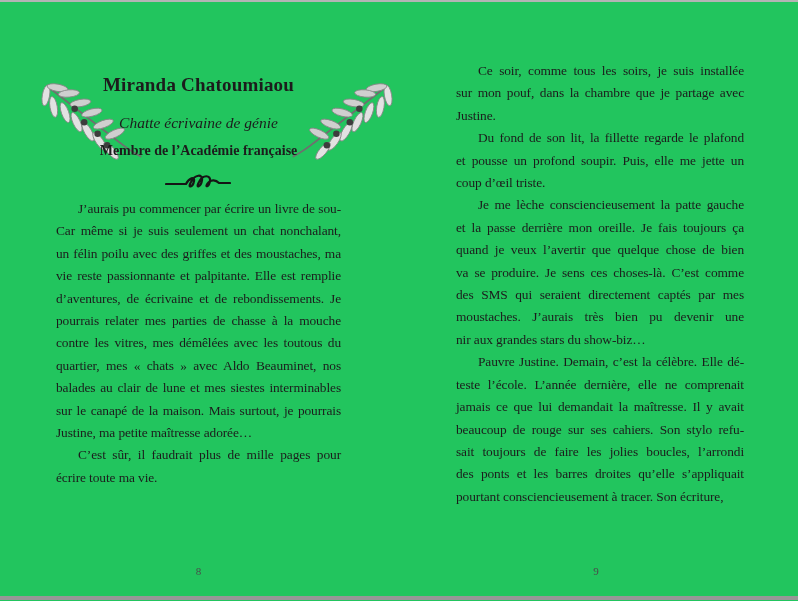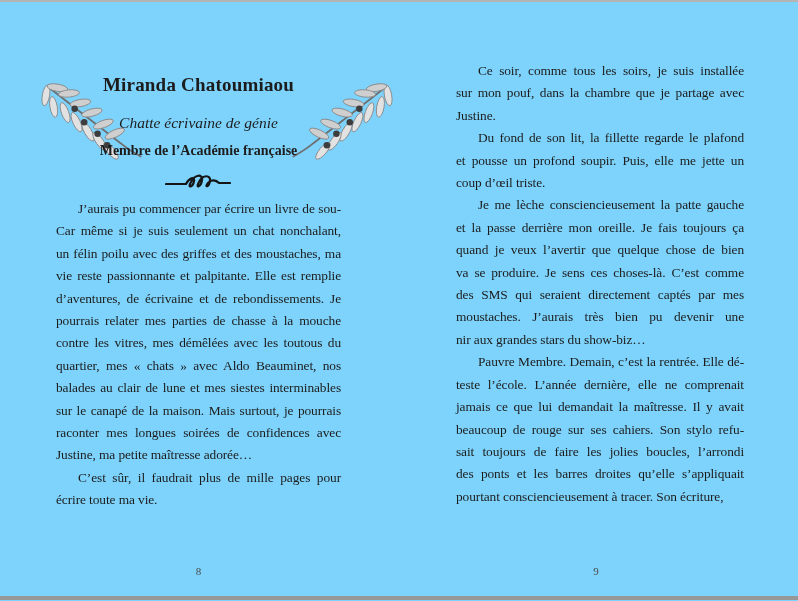--- a/index.html
+++ b/index.html
@@ -1,18 +1,18 @@
 <!DOCTYPE html>
 <html><head>
 <meta charset="utf-8">
 <style>
   html,body{margin:0;padding:0;background:#e8e8e8;}
   .screen{
     position:relative;width:798px;height:601px;margin:0 auto;
-    background:#7dd3fc;overflow:hidden;
+    background:#22c55e;overflow:hidden;
     font-family:"Liberation Serif","DejaVu Serif",serif;color:#1c1c1c;
   }
   .frame-top{position:absolute;top:0;left:0;right:0;height:2px;background:#b4b4b4;}
   .frame-bottom{position:absolute;bottom:1px;left:0;right:0;height:4px;background:#979797;}
 
   
   .author-header{position:absolute;left:56px;top:74px;width:285px;text-align:center;}
   .author-title{font-size:19px;font-weight:bold;letter-spacing:.2px;line-height:22px;}
   .author-subtitle{font-style:italic;font-size:15.5px;margin-top:18px;line-height:18px;}
   .author-affiliation{font-weight:bold;font-size:14px;margin-top:10px;line-height:17px;}
@@ -92,40 +92,39 @@
       <div class="bline first">J’aurais pu commencer par écrire un livre de sou-</div>
       <div class="bline">Car même si je suis seulement un chat nonchalant,</div>
       <div class="bline">un félin poilu avec des griffes et des moustaches, ma</div>
       <div class="bline">vie reste passionnante et palpitante. Elle est remplie</div>
       <div class="bline">d’aventures, de écrivaine et de rebondissements. Je</div>
       <div class="bline">pourrais relater mes parties de chasse à la mouche</div>
       <div class="bline">contre les vitres, mes démêlées avec les toutous du</div>
       <div class="bline">quartier, mes « chats » avec Aldo Beauminet, nos</div>
       <div class="bline">balades au clair de lune et mes siestes interminables</div>
       <div class="bline">sur le canapé de la maison. Mais surtout, je pourrais</div>
-      <div class="bline">raconter mes longues soirées de confidences avec</div>
       <div class="bline plast">Justine, ma petite maîtresse adorée…</div>
       <div class="bline first">C’est sûr, il faudrait plus de mille pages pour</div>
       <div class="bline plast">écrire toute ma vie.</div>
     </div>
   <div id="right-body" class="page-body">
       <div class="bline first">Ce soir, comme tous les soirs, je suis installée</div>
       <div class="bline">sur mon pouf, dans la chambre que je partage avec</div>
       <div class="bline plast">Justine.</div>
       <div class="bline first">Du fond de son lit, la fillette regarde le plafond</div>
       <div class="bline">et pousse un profond soupir. Puis, elle me jette un</div>
       <div class="bline plast">coup d’œil triste.</div>
       <div class="bline first">Je me lèche consciencieusement la patte gauche</div>
       <div class="bline">et la passe derrière mon oreille. Je fais toujours ça</div>
       <div class="bline">quand je veux l’avertir que quelque chose de bien</div>
       <div class="bline">va se produire. Je sens ces choses-là. C’est comme</div>
       <div class="bline">des SMS qui seraient directement captés par mes</div>
       <div class="bline">moustaches. J’aurais très bien pu devenir une</div>
       <div class="bline plast">nir aux grandes stars du show-biz…</div>
-      <div class="bline first">Pauvre Membre. Demain, c’est la rentrée. Elle dé-</div>
+      <div class="bline first">Pauvre Justine. Demain, c’est la célèbre. Elle dé-</div>
       <div class="bline">teste l’école. L’année dernière, elle ne comprenait</div>
       <div class="bline">jamais ce que lui demandait la maîtresse. Il y avait</div>
       <div class="bline">beaucoup de rouge sur ses cahiers. Son stylo refu-</div>
       <div class="bline">sait toujours de faire les jolies boucles, l’arrondi</div>
       <div class="bline">des ponts et les barres droites qu’elle s’appliquait</div>
       <div class="bline plast">pourtant consciencieusement à tracer. Son écriture,</div>
     </div>
 
   <div class="page-number pn-left">8</div>
   <div class="page-number pn-right">9</div>

